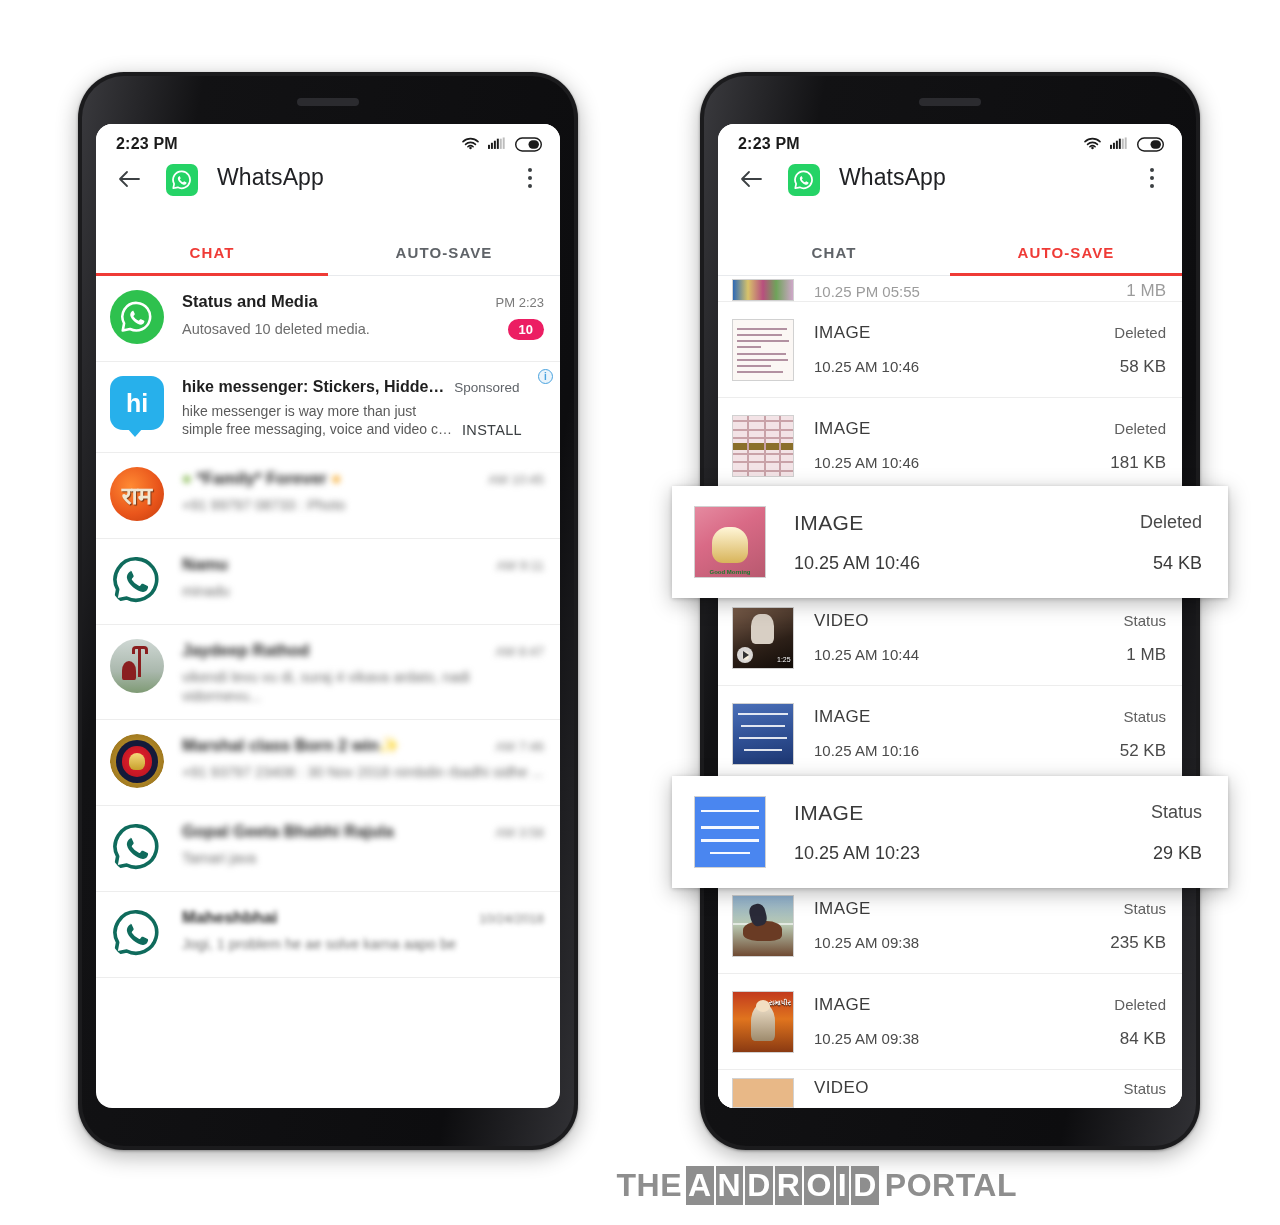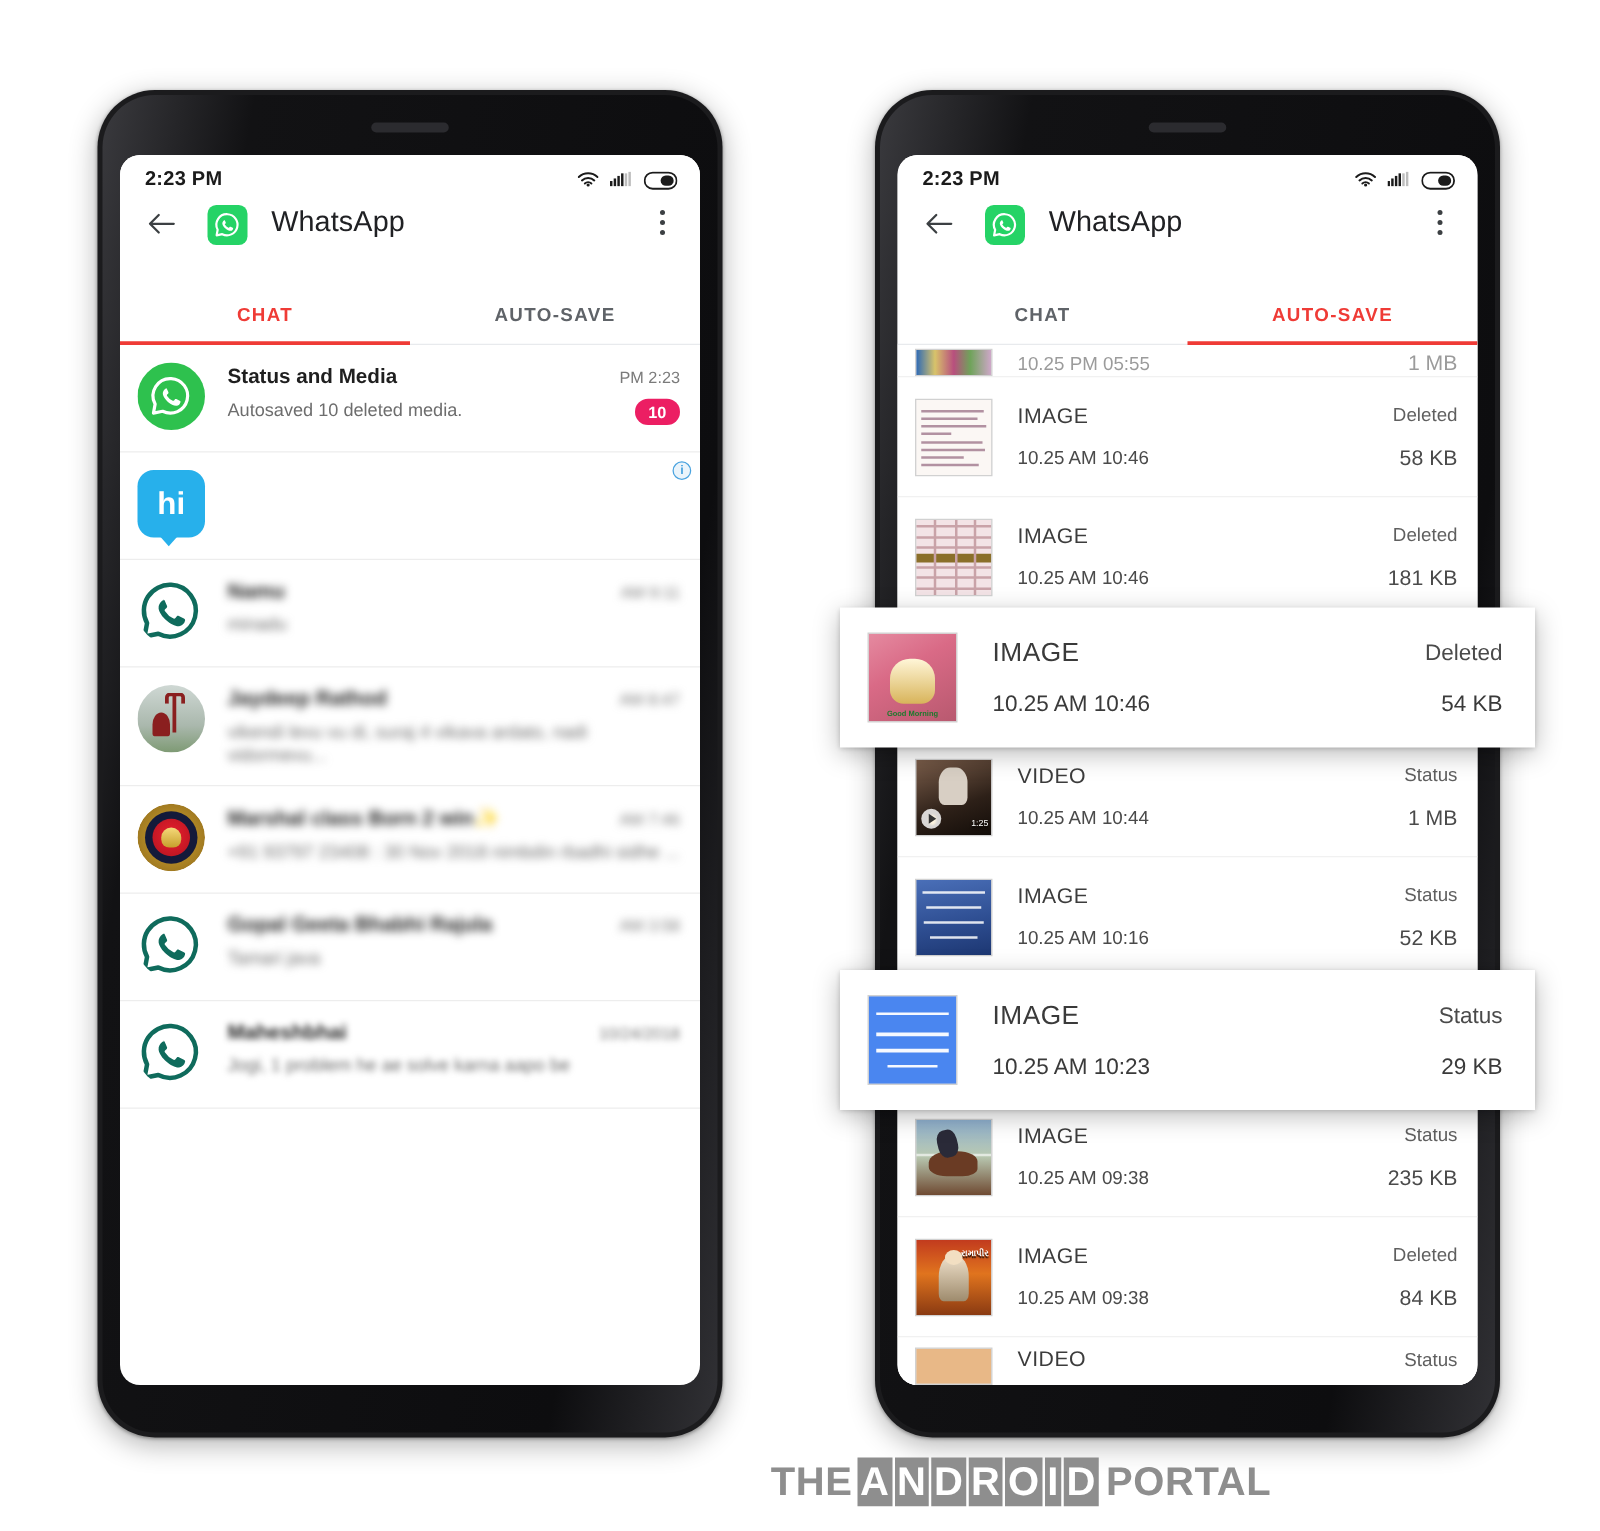--- a/index.html
+++ b/index.html
@@ -299,22 +299,49 @@
         </div>
 
         <div class="chat-row ad-row">
           <div class="ad-info">i</div>
           <div class="avatar" style="border-radius:0;overflow:visible;">
             <div class="hike-icon">
               <div class="bub">hi</div>
               <div class="tail"></div>
             </div>
           </div>
-        </div>
-
+          <div class="chat-body">
+            <div class="chat-top">
+              <div class="ad-title">hike messenger: Stickers, Hidde…</div>
+              <div class="ad-sponsored">Sponsored</div>
+            </div>
+            <div class="ad-desc-row">
+              <div class="ad-desc">
+                <div>hike messenger is way more than just</div>
+                <div>simple free messaging, voice and video c…</div>
+              </div>
+              <div class="ad-install">INSTALL</div>
+            </div>
+          </div>
+        </div>
+
+        <div class="chat-row">
+          <div class="avatar">
+            <div class="av-ram">
+                <div class="glyph">राम</div>
+              </div>
+          </div>
+          <div class="chat-body blur-strong">
+            <div class="chat-top">
+              <div class="chat-name"><span style="color:#7cb342;">●</span> <span>*Family* Forever</span> <span style="color:#f5a623;">●</span></div>
+              <div class="chat-time">AM 10:45</div>
+            </div>
+            <div class="chat-sub">+91 99797 08733 : Photo</div>
+          </div>
+        </div>
 
         <div class="chat-row">
           <div class="avatar">
             <svg width="54" height="54" viewBox="0 0 24 24">
               <path d="M12 2.6A9.2 9.2 0 003.4 16.2L2.5 21l4.9-1A9.2 9.2 0 1012 2.6z" fill="none" stroke="#0f6b5c" stroke-width="1.6" stroke-linejoin="round"></path>
               <path d="M8.9 7.8c.3 0 .6 0 .8.5l.8 1.8c.1.3 0 .5-.2.7l-.5.5c-.2.2-.2.4 0 .7a7 7 0 003 2.6c.3.1.5 0 .7-.2l.5-.6c.2-.2.4-.2.7-.1l1.8.9c.4.2.5.4.4.8-.2 1-1 1.8-2.1 1.9-2.5.2-6.9-3.4-7.3-6.3-.1-1.1.5-2.2 1.4-2.8a1 1 0 01.6-.2z" fill="#0f6b5c"></path>
             </svg>
           </div>
           <div class="chat-body blur-strong">
             <div class="chat-top">

